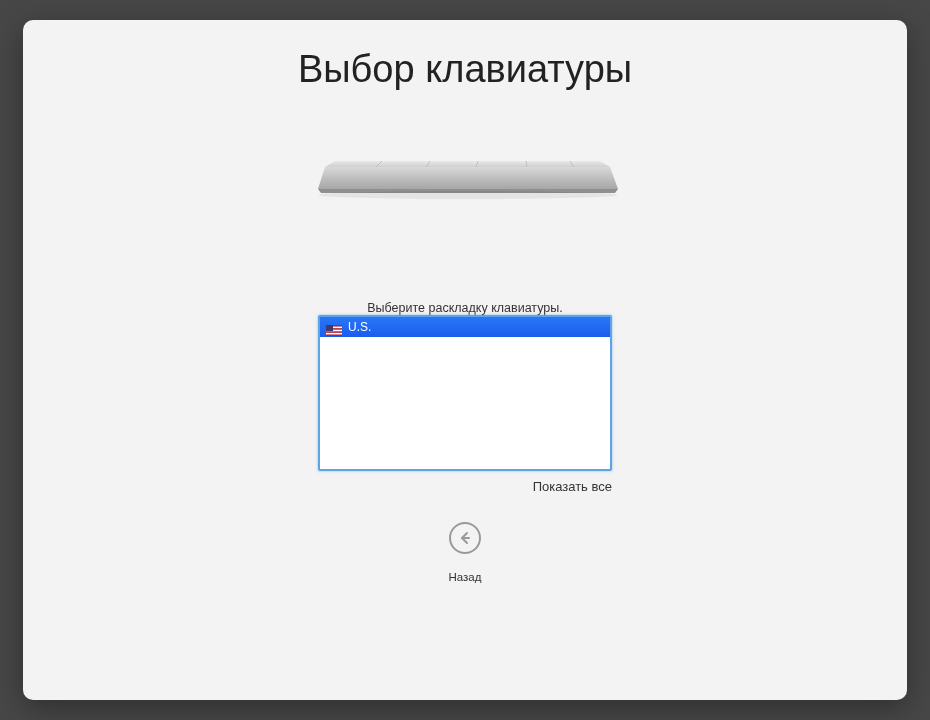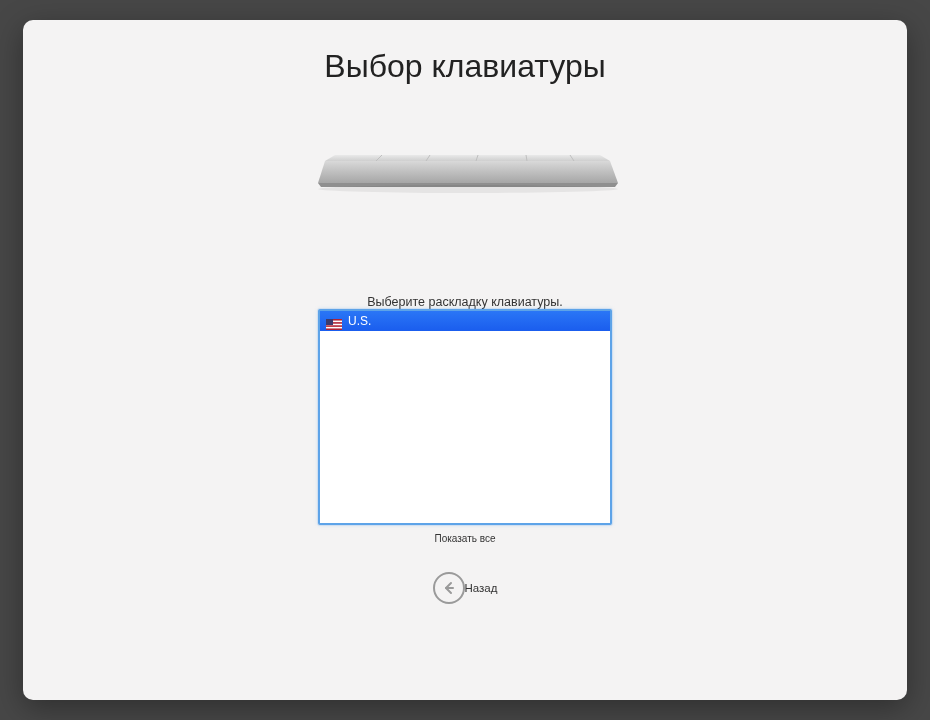--- a/index.html
+++ b/index.html
@@ -23,37 +23,37 @@
       background: #f4f3f3;
       border-radius: 10px;
       box-shadow: 0 8px 30px rgba(0,0,0,0.35);
       display: flex;
       flex-direction: column;
       align-items: center;
       padding-top: 28px;
       position: relative;
     }
     .title {
-      font-size: 32px;
+      font-size: 38px;
       font-weight: 400;
       color: #222;
       margin-bottom: 62px;
     }
     .keyboard-illustration {
       width: 310px;
       height: 60px;
       margin-bottom: 88px;
     }
     .instruction {
       font-size: 12.5px;
       color: #333;
     }
     .list-box {
       width: 294px;
-      height: 216px;
+      height: 156px;
       background: #fff;
       border: 2px solid #5da3e8;
       border-radius: 2px;
       overflow: hidden;
       box-shadow: 0 0 0 1px rgba(93,163,232,0.15), 0 0 4px rgba(93,163,232,0.25);
     }
     .list-item {
       display: flex;
       align-items: center;
       height: 20px;
@@ -69,41 +69,41 @@
       height: 11px;
       margin-right: 6px;
       display: inline-block;
     }
     .list-label {
       font-size: 12px;
       font-weight: 400;
     }
     .show-all {
       width: 294px;
-      text-align: center;
-      font-size: 10px;
+      text-align: right;
+      font-size: 13px;
       color: #333;
       margin-top: 6px;
       cursor: default;
       padding: 2px 0;
     }
     .nav-buttons {
       display: flex;
       gap: 34px;
       margin-top: 26px;
       align-items: flex-start;
     }
     .nav-btn {
       display: flex;
-      flex-direction: row;
+      flex-direction: column;
       align-items: center;
       background: none;
       border: none;
       cursor: pointer;
-      gap: 0;
+      gap: 17px;
     }
     .nav-circle {
       width: 32px;
       height: 32px;
       border: 2px solid #9a9a9a;
       border-radius: 50%;
       display: flex;
       align-items: center;
       justify-content: center;
     }

